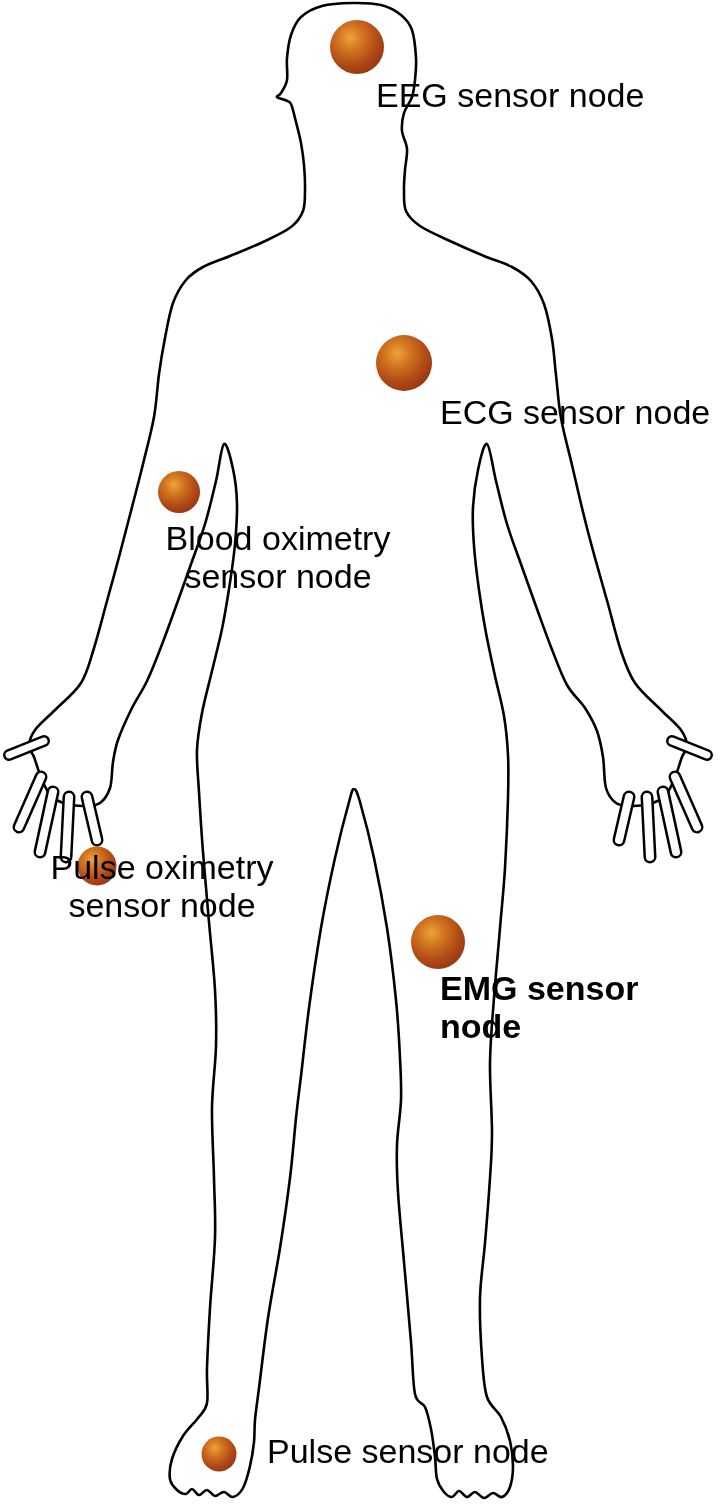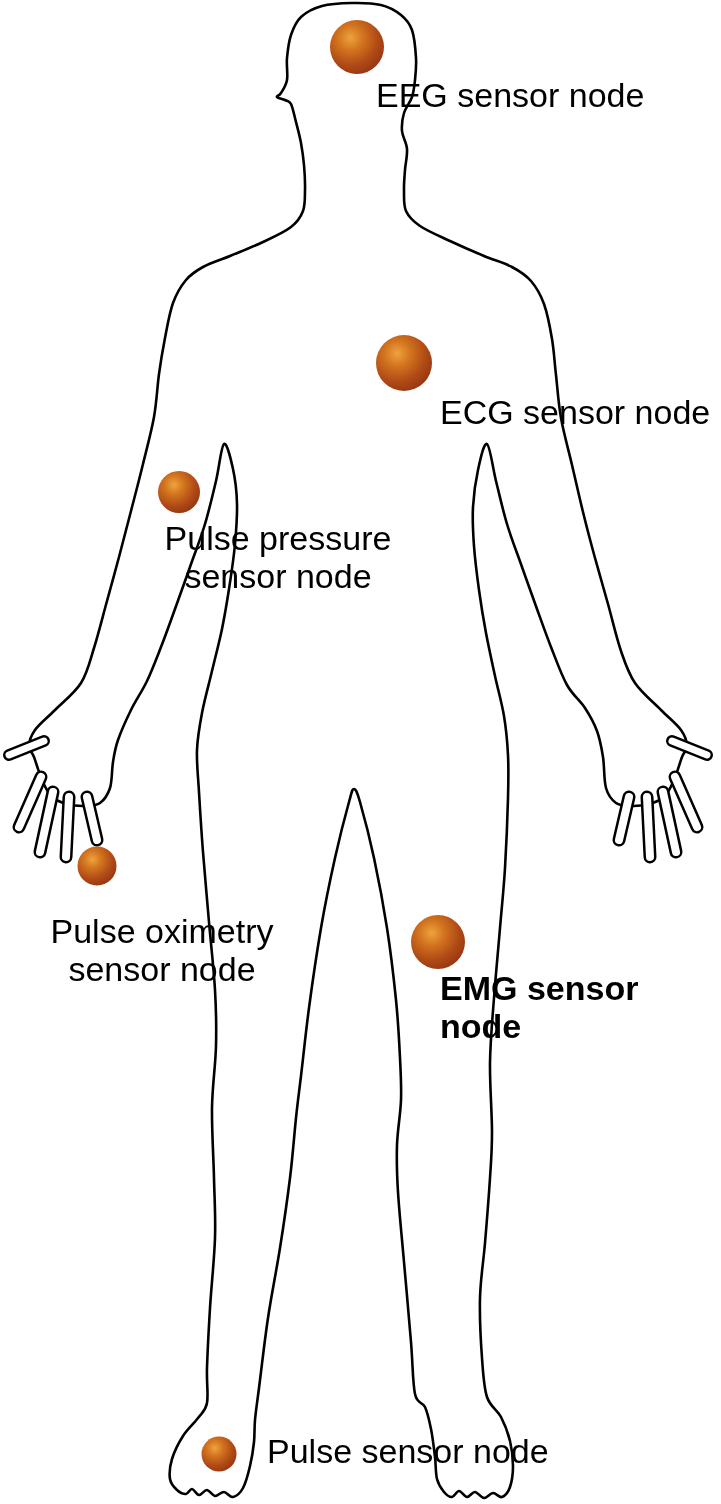--- a/index.html
+++ b/index.html
@@ -65,20 +65,20 @@
         <circle cx="404" cy="363" r="28" fill="url(#sphereGrad)"></circle>
         <circle cx="179" cy="492" r="21" fill="url(#sphereGrad)"></circle>
         <circle cx="97" cy="866" r="19.5" fill="url(#sphereGrad)"></circle>
         <circle cx="438" cy="942" r="27" fill="url(#sphereGrad)"></circle>
         <circle cx="219" cy="1454" r="17.5" fill="url(#sphereGrad)"></circle>
       </g>
   </svg>
   <div id="labels">
       <div class="node-label" style="left: 376px; top: 76px;">EEG sensor node</div>
       <div class="node-label" style="left: 408px; top: 393px; margin-left: 32px;">ECG sensor node</div>
-      <div class="node-label center" style="left: 278px; top: 519px;">Pulse pressure
+      <div class="node-label center" style="left: 278px; top: 519px;">Blood oximetry
 sensor node</div>
-      <div class="node-label center" style="left: 162px; top: 912px;">Pulse oximetry
+      <div class="node-label center" style="left: 162px; top: 848px;">Pulse oximetry
 sensor node</div>
       <div class="node-label" style="left: 440px; top: 969px; font-weight: bold;">EMG sensor node</div>
       <div class="node-label" style="left: 267px; top: 1432px;">Pulse sensor node</div>
     </div>
 </div>
 
 </body></html>

